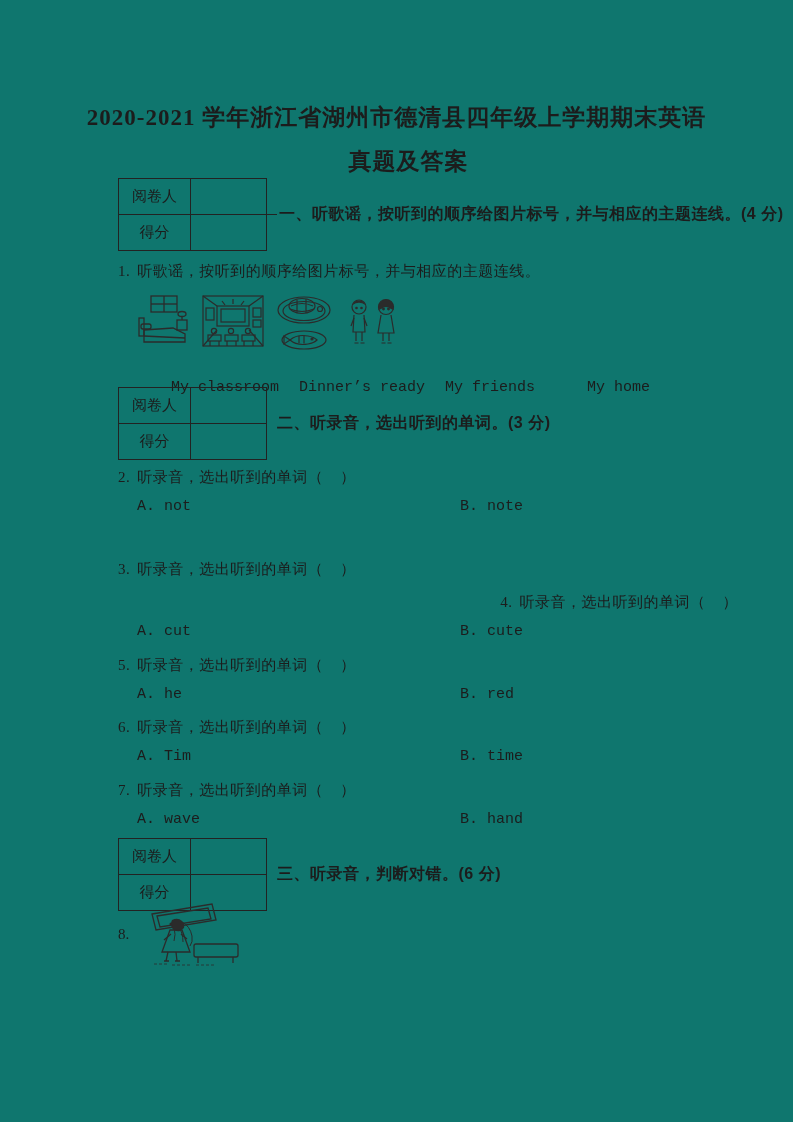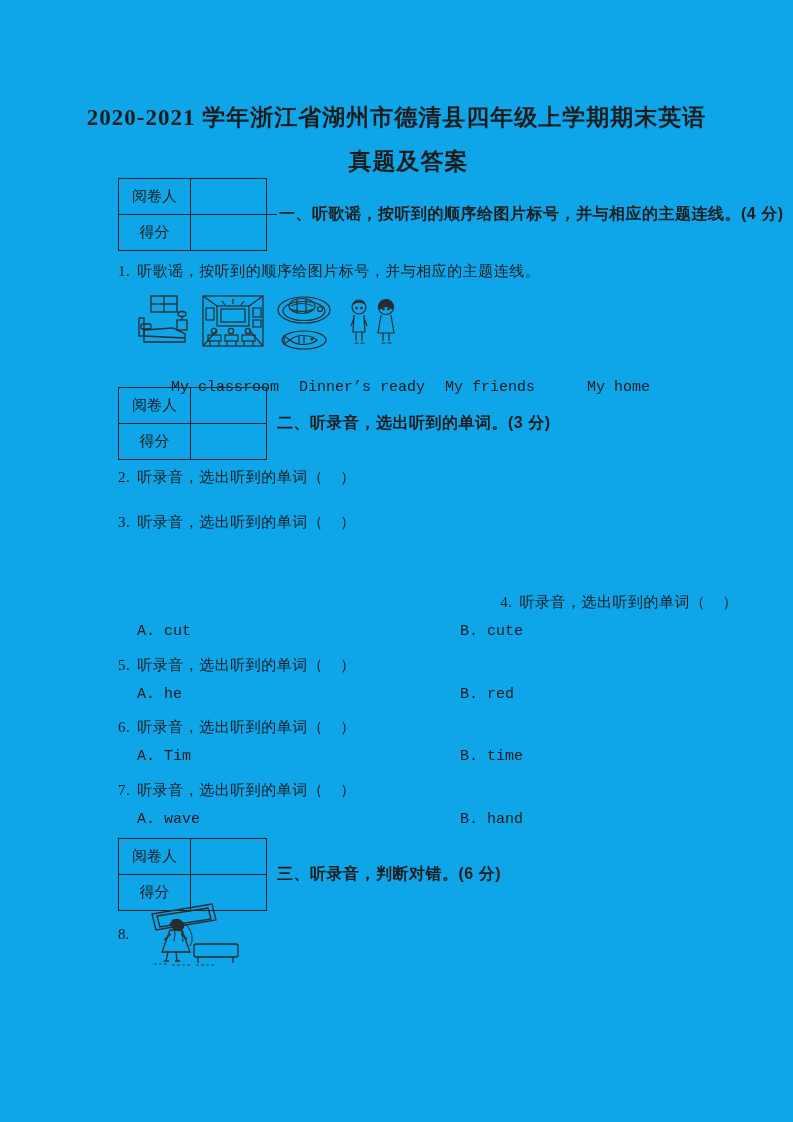--- a/index.html
+++ b/index.html
@@ -1,17 +1,17 @@
 <!DOCTYPE html>
 <html><head>
 <meta charset="utf-8">
 <style>
   html,body{margin:0;padding:0;background:#ffffff;}
   .page{
-    position:relative;width:793px;height:1122px;background:#0ea5e9;overflow:hidden;
+    position:relative;width:793px;height:1122px;background:#0f766e;overflow:hidden;
     font-family:"Liberation Serif","DejaVu Serif",serif;color:#1c1c1c;text-decoration:underline;
   }
   .title{position:absolute;left:0;width:793px;text-align:center;
     font-weight:bold;font-size:23px;letter-spacing:1px;white-space:pre;}
   .title1{top:102px;}
   .title2{top:146px;padding-left:12px;}
 
   
   .sec-row{position:absolute;left:118px;display:flex;align-items:center;}
   .score-table{width:147px;border:1.8px solid #222;flex:0 0 auto;}
@@ -155,23 +155,27 @@
       <div class="st-row">
         <div class="st-label">得分</div>
         <div class="st-value"></div>
       </div>
     </div>
     <div class="sec-heading" style="margin-left:10px;">二、听录音，选出听到的单词。(3 分)</div>
   </div>
 
   <div class="question" style="top:468px;">
     <div class="q-prompt"><span class="q-num">2.</span><span>听录音，选出听到的单词（    ）</span></div>
-  </div>
-
-  <div class="question" style="top:513px;">
+    <div class="opts">
+        <span class="opt-a">A. not</span>
+        <span class="opt-b">B. note</span>
+      </div>
+  </div>
+
+  <div class="question" style="top:560px;">
     <div class="q-prompt"><span class="q-num">3.</span><span>听录音，选出听到的单词（    ）</span></div>
   </div>
 
   <div class="question" style="top:593px;text-align:right;">
     <div class="q-prompt"><span class="q-num">4.</span><span>听录音，选出听到的单词（    ）</span></div>
     <div class="opts">
         <span class="opt-a">A. cut</span>
         <span class="opt-b">B. cute</span>
       </div>
   </div>

